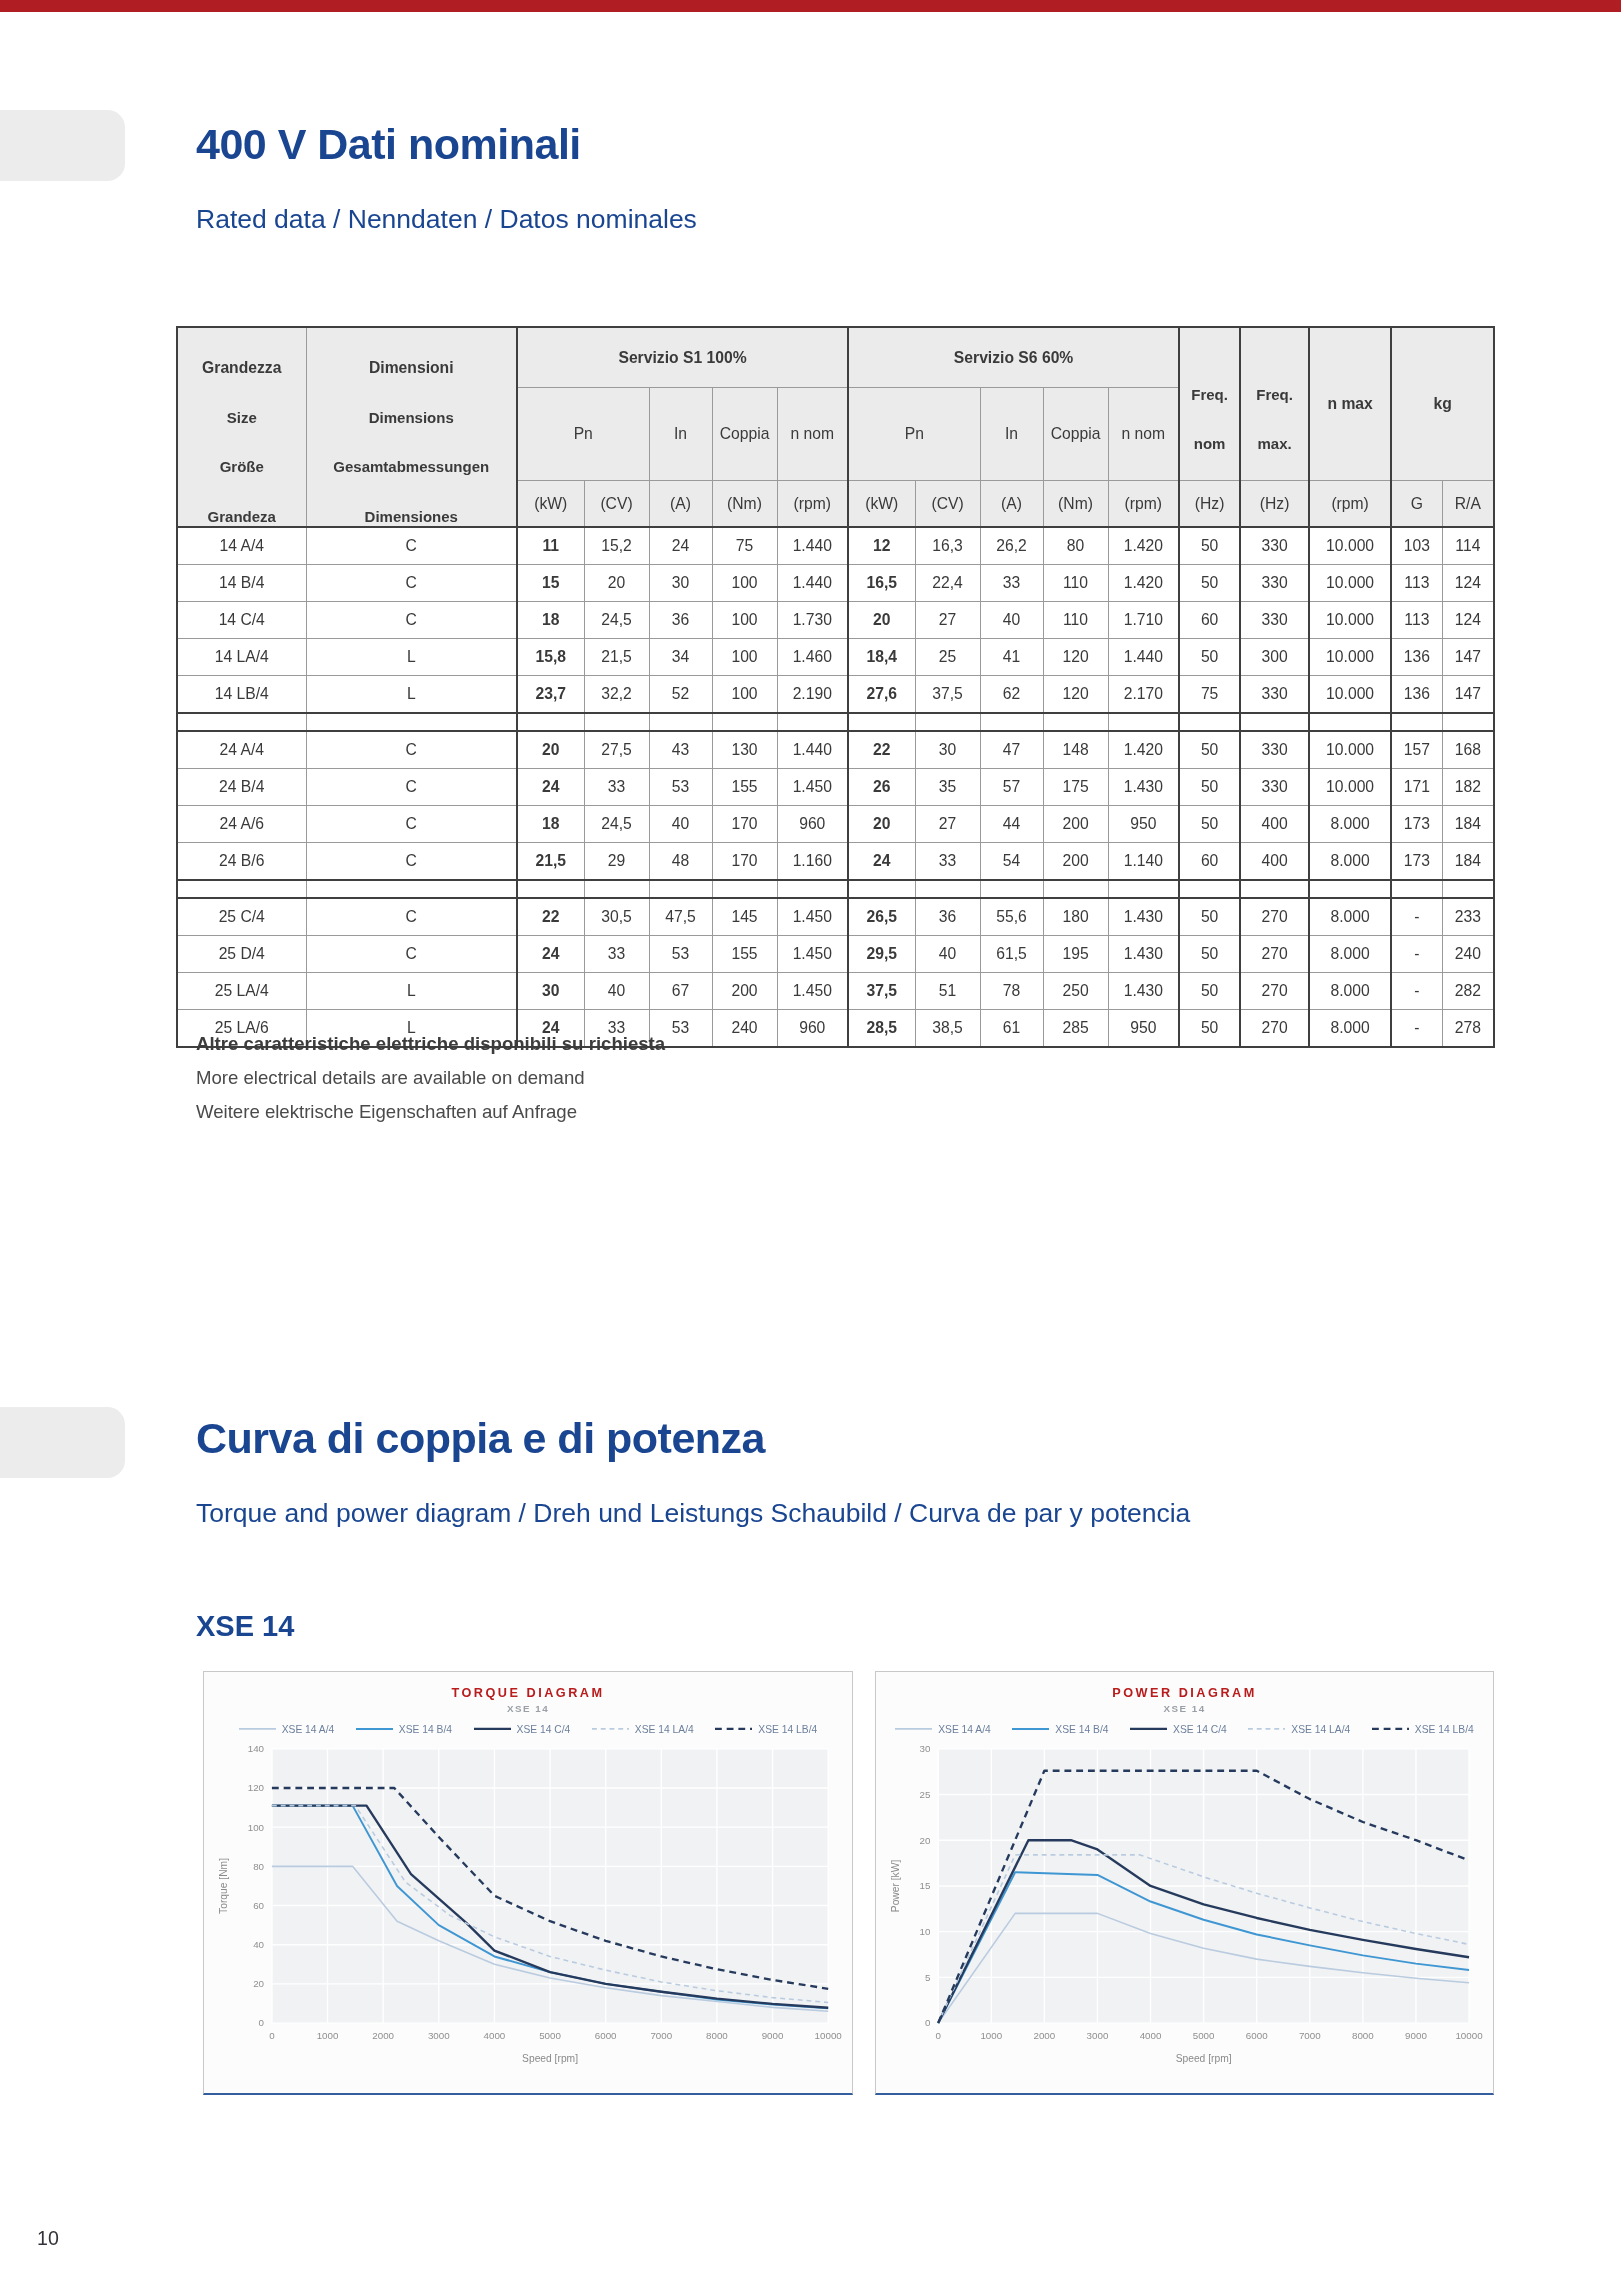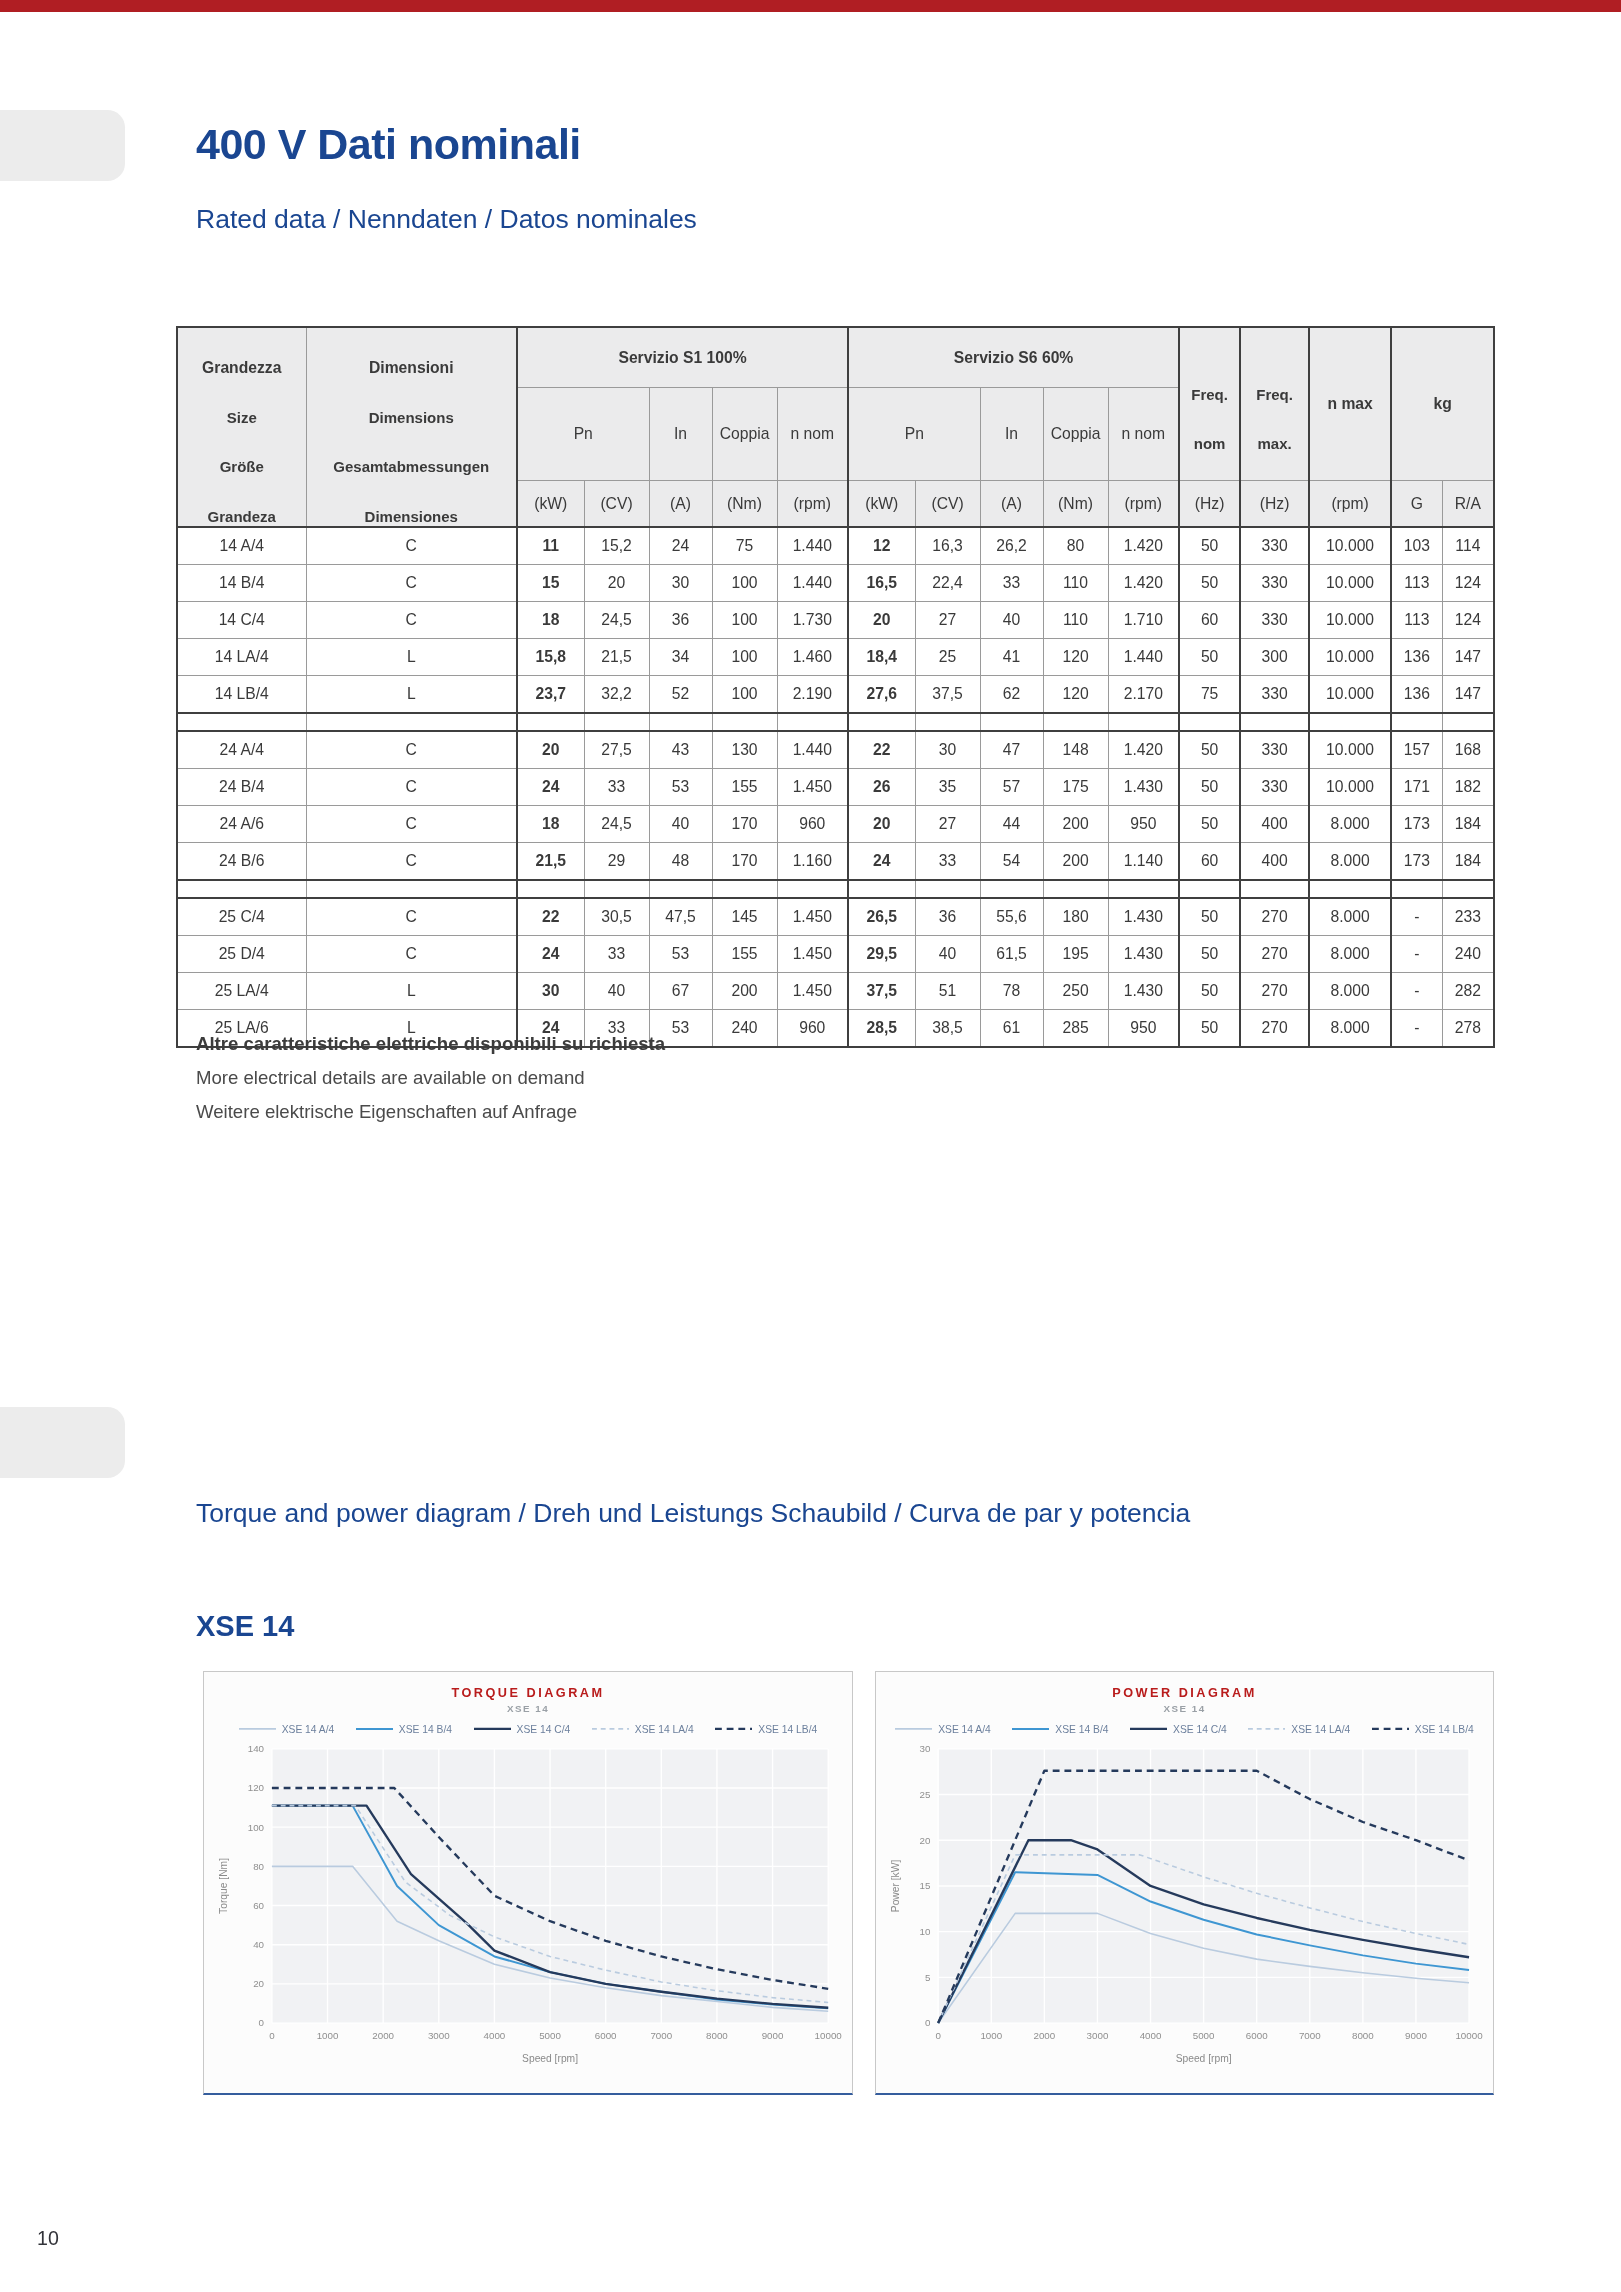--- a/index.html
+++ b/index.html
@@ -436,20 +436,21 @@
         </tbody>
     </table>
   </div>
 
   <div class="notes">
     <div class="n0">Altre caratteristiche elettriche disponibili su richiesta</div>
     <div class="n">More electrical details are available on demand</div>
     <div class="n">Weitere elektrische Eigenschaften auf Anfrage</div>
   </div>
 
+  <div class="sec-title" id="title2">Curva di coppia e di potenza</div>
   <div class="sec-sub" id="sub2">Torque and power diagram / Dreh und Leistungs Schaubild / Curva de par y potencia</div>
   <div class="model-label">XSE 14</div>
 
   <div class="chart-box" id="torqueBox">
     <div class="chart-title">TORQUE DIAGRAM</div>
     <div class="chart-sub">XSE 14</div>
     <div class="legend">
         <span class="lg-item">
           <svg width="37" height="5.9" viewBox="0 0 38 6">
             <line x1="0" y1="3" x2="38" y2="3" stroke="#b9cbdf" stroke-width="1.8"></line>

